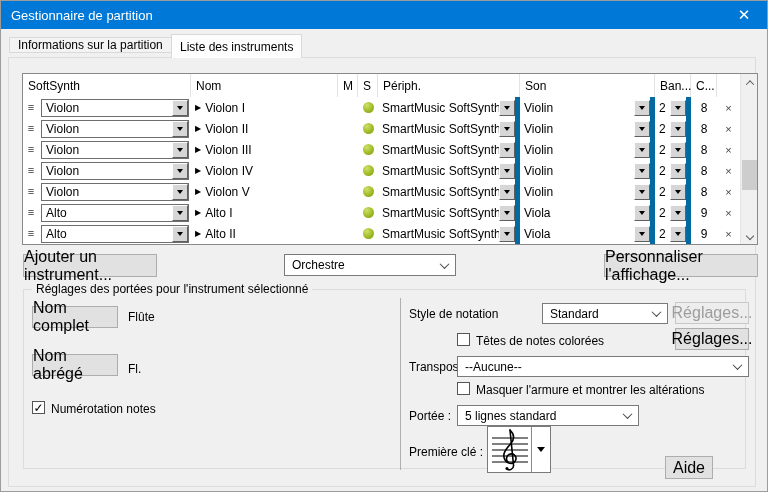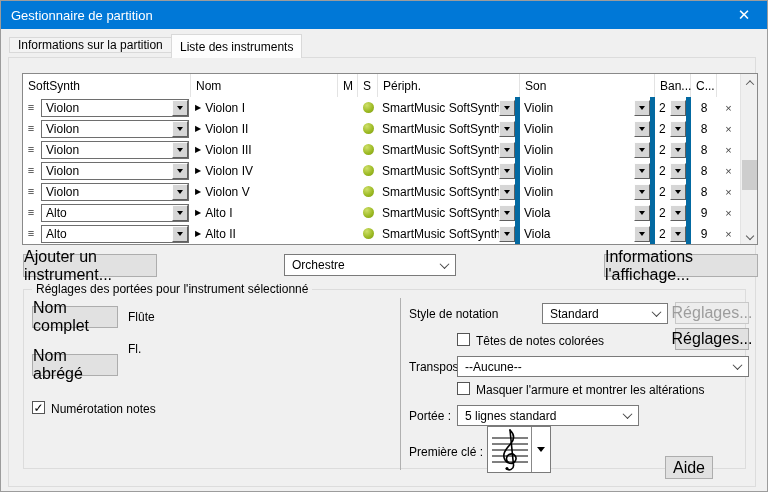--- a/index.html
+++ b/index.html
@@ -467,31 +467,31 @@
             <i class="chev down"></i>
           </span>
       </div>
     </div>
 
     <div class="btn toolbar-add">Ajouter un instrument...</div>
     <div class="msel toolbar-order-select">
       <span>Orchestre</span>
         <i class="chev2"></i>
     </div>
-    <div class="btn toolbar-custom">Informations l'affichage...</div>
+    <div class="btn toolbar-custom">Personnaliser l'affichage...</div>
 
     <div class="groupbox">
       <span class="group-legend">Réglages des portées pour l'instrument sélectionné</span>
       <span class="vdivider"></span>
 
       <div class="btn" style="left:8px; top:16px; width:86px; height:22px;">Nom complet</div>
       <span class="lbl" style="left:104px; top:20px;">Flûte</span>
 
       <div class="btn" style="left:8px; top:64px; width:86px; height:22px;">Nom abrégé</div>
-      <span class="lbl" style="left:104px; top:52px;">Fl.</span>
+      <span class="lbl" style="left:104px; top:72px;">Fl.</span>
 
       <span class="cb" style="left:8px; top:111px;">
           <span>✓</span>
         </span>
       <span class="lbl" style="left:27px; top:112px;">Numérotation notes</span>
 
       <span class="lbl" style="left:385px; top:17px;">Style de notation</span>
       <div class="msel" style="left:518px; top:13px; width:126px; height:21px;">
         <span>Standard</span>
           <i class="chev2"></i>

